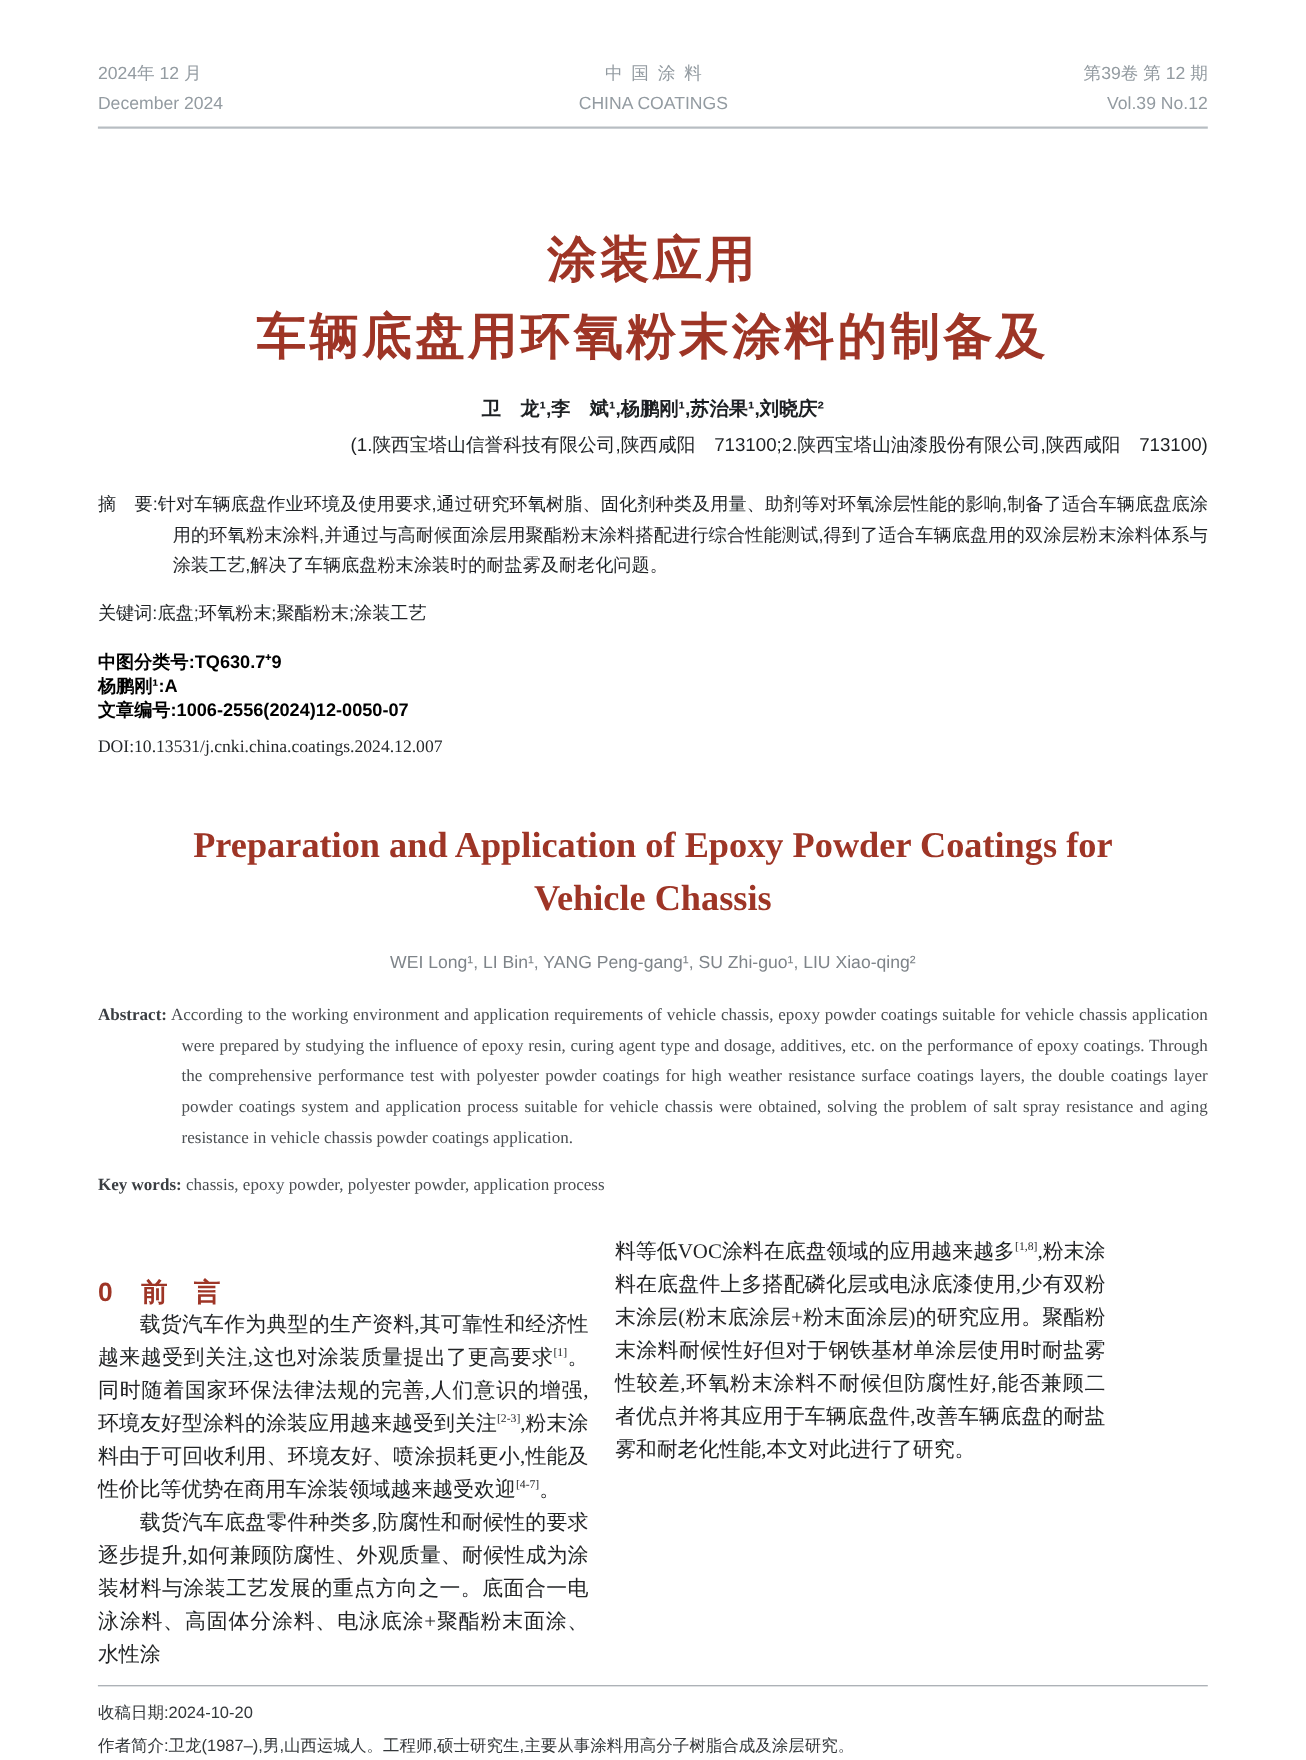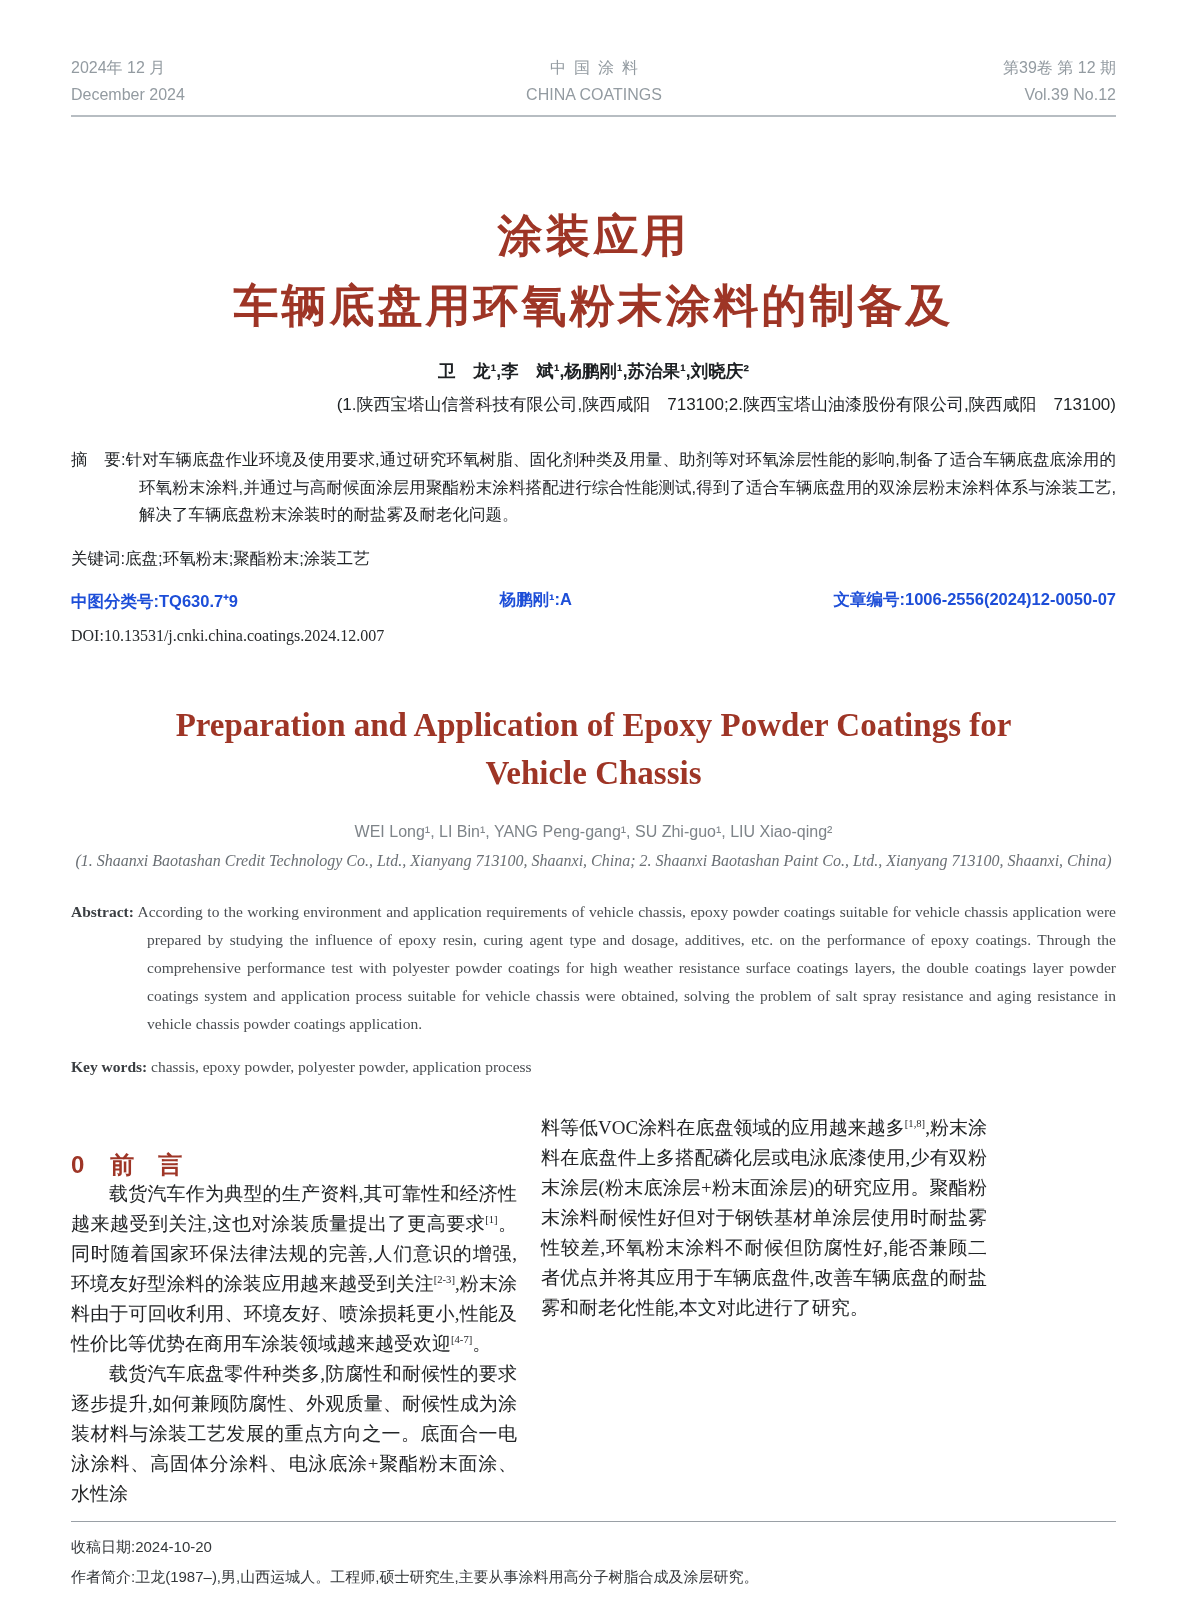--- a/index.html
+++ b/index.html
@@ -1,18 +1,18 @@
 <!DOCTYPE html>
 <html lang="zh"><head>
 <meta charset="utf-8">
 <style>
   html,body { margin:0; padding:0; background:#ffffff; }
   .page {
     position:relative; width:1187px; height:1600px; margin:0 auto;
-    box-sizing:border-box; padding:0 71px; background:#ffffff;
+    box-sizing:border-box; padding:0 89px; background:#ffffff;
     font-family:"Liberation Sans", sans-serif; color:#26292b; overflow:hidden;
   }
   
   .pg-header { display:flex; justify-content:space-between; padding-top:54px;
     font-size:16px; line-height:27px; color:#939ba1; }
   .hdr-col.center { text-align:center; }
   .hdr-col.right  { text-align:right; }
   .spaced { letter-spacing:8px; margin-right:-8px; }
   .hdr-rule { border-bottom:2px solid #b7bdc2; margin-top:7px; }
   
@@ -22,21 +22,21 @@
   
   .authors-cn { margin-top:18px; text-align:center; font-size:17.5px; font-weight:600; color:#1d2023; }
   .affil-cn   { margin-top:10px; text-align:right; font-size:17px; font-weight:500; color:#1d2023; }
   sup { font-size:0.58em; vertical-align:super; line-height:0; }
   
   .abs-cn { margin-top:30px; font-size:16.5px; line-height:27.5px; text-align:justify;
     color:#1f2225; font-weight:500; padding-left:68px; text-indent:-68px; }
   .abs-cn .lbl, .kw-cn .lbl { font-weight:400; }
   .kw-cn { margin-top:5px; font-size:16.5px; line-height:27px; color:#1f2225; font-weight:500; }
   .meta-row { display:flex; justify-content:space-between; 
-    font-size:16.5px; font-weight:600; color:#1d4ed8; }
+    font-size:16.5px; font-weight:600; color:#000000;flex-direction:column; }
   .doi { margin-top:14px; font-family:"Liberation Serif", serif; font-weight:400;
     font-size:16px; color:#26292b; }
   
   .title-en { margin:56px 0 0 0; text-align:center; color:#9e3526;
     font-family:"Liberation Serif", serif; font-size:33px; line-height:48px; font-weight:bold; }
   .title-en .tl { display:block; }
   .authors-en { margin-top:26px; text-align:center; font-size:16px; color:#7e8489; }
   .affil-en { margin-top:7px; text-align:center; font-family:"Liberation Serif", serif;
     font-style:italic; font-size:16px; line-height:26px; color:#6a6f74; }
   
@@ -99,21 +99,20 @@
     <span><span>文章编号:</span><span>1006-2556(2024)12-0050-07</span></span>
   </div>
   <div class="doi">DOI:10.13531/j.cnki.china.coatings.2024.12.007</div>
 
   <h2 class="title-en">
     <span class="tl">Preparation and Application of Epoxy Powder Coatings for</span>
     <span class="tl">Vehicle Chassis</span>
   </h2>
 
   <div class="authors-en">WEI Long¹, LI Bin¹, YANG Peng-gang¹, SU Zhi-guo¹, LIU Xiao-qing²</div>
-  <div class="affil-en">(1. Shaanxi Baotashan Credit Technology Co., Ltd., Xianyang 713100, Shaanxi, China; 2. Shaanxi Baotashan Paint Co., Ltd., Xianyang 713100, Shaanxi, China)</div>
 
   <p class="abs-en"><span class="lbl">Abstract:</span> <span>According to the working environment and application requirements of vehicle chassis, epoxy powder coatings suitable for vehicle chassis application were prepared by studying the influence of epoxy resin, curing agent type and dosage, additives, etc. on the performance of epoxy coatings. Through the comprehensive performance test with polyester powder coatings for high weather resistance surface coatings layers, the double coatings layer powder coatings system and application process suitable for vehicle chassis were obtained, solving the problem of salt spray resistance and aging resistance in vehicle chassis powder coatings application.</span></p>
 
   <p class="kw-en"><span class="lbl">Key words:</span> <span>chassis, epoxy powder, polyester powder, application process</span></p>
 
   <div class="cols">
     <div class="col left">
       <div class="section-h">
         <span class="num">0</span><span class="t">前　言</span>
       </div>

